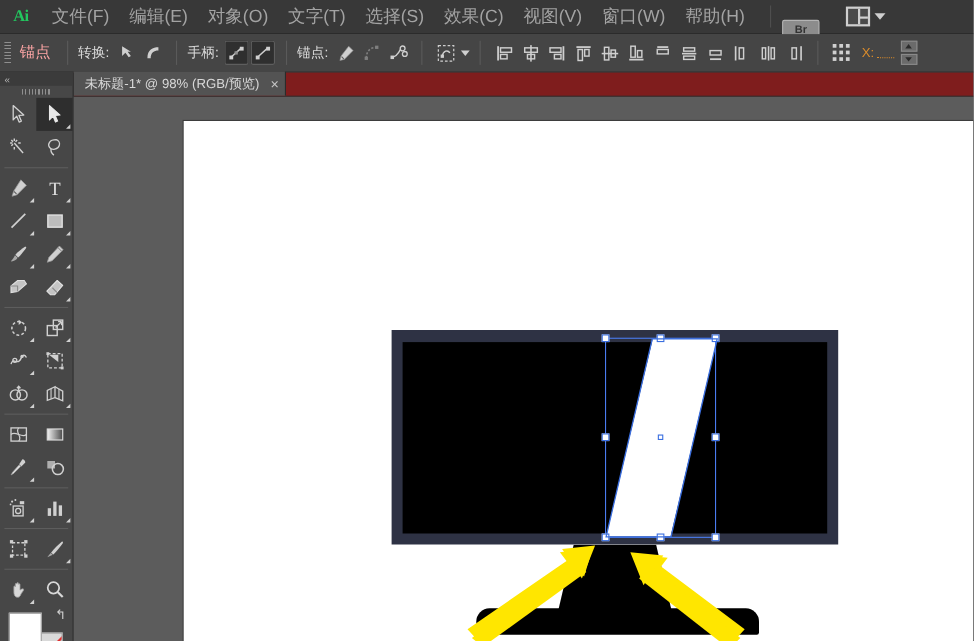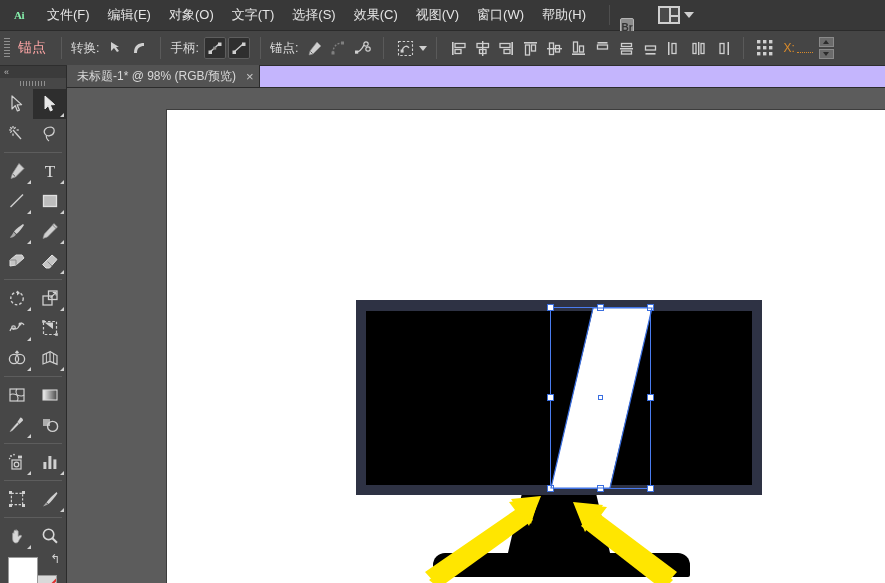--- a/index.html
+++ b/index.html
@@ -15,35 +15,35 @@
   
   #menubar {
     position: absolute; left: 0; top: 0; width: 885px; height: 31px;
     background: #383838;
     display: flex; align-items: center;
     border-bottom: 1px solid #2b2b2b;
   }
   #ai-logo {
     width: 38px; height: 31px;
     display: flex; align-items: center; justify-content: center;
-    color: #86efac; font-weight: bold; font-size: 11px;
+    color: #22c55e; font-weight: bold; font-size: 15px;
     font-family: "Liberation Serif", serif;
     letter-spacing: -0.5px;
   }
   .menu-item {
     padding: 16px 9px; height: 31px;
     display: flex; align-items: center;
-    color: #e5e5e5; font-size: 13px; white-space: nowrap;
+    color: #a3a3a3; font-size: 16px; white-space: nowrap;
     cursor: default;
   }
   .mb-sep {
     width: 1px; height: 20px; background: #4e4e4e; margin: 0 10px 0 14px;
   }
   #br-button {
-    width: 14px; height: 19px; background: #8c8c8c;
+    width: 34px; height: 19px; background: #8c8c8c;
     border: 1px solid #b4b4b4;
     display: flex; align-items: center; justify-content: center;
     color: #333; font-size: 10px; font-weight: bold; border-radius: 2px;
     cursor: pointer;
     margin-top: 24px;
   }
   #arrange-button {
     margin-left: 24px; display: flex; align-items: center; cursor: pointer;
   }
   .arrange-glyph {
@@ -108,21 +108,21 @@
     border: 1px solid #8a8a8a;
     display: flex; align-items: center; justify-content: center;
   }
   .stepper i { width: 0; height: 0; border-left: 3px solid transparent; border-right: 3px solid transparent; }
   .stepper .up i { border-bottom: 4px solid #2b2b2b; }
   .stepper .dn i { border-top: 4px solid #2b2b2b; }
 
   
   #tabbar {
     position: absolute; left: 67px; top: 66px; width: 818px; height: 22px;
-    background: #c4b5fd; display: flex; align-items: flex-end;
+    background: #7f1d1d; display: flex; align-items: flex-end;
     border-bottom: 1px solid #2b2b2b;
   }
   #doc-tab {
     height: 22px; background: #535353;
     display: flex; align-items: center; padding: 0 6px 0 10px;
     border-right: 1px solid #2b2b2b; cursor: pointer;
   }
   #doc-tab-title { color: #d8d8d8; font-size: 12px; white-space: nowrap; }
   #doc-tab-close {
     color: #c6c6c6; font-size: 13px; margin-left: 10px; line-height: 1;

